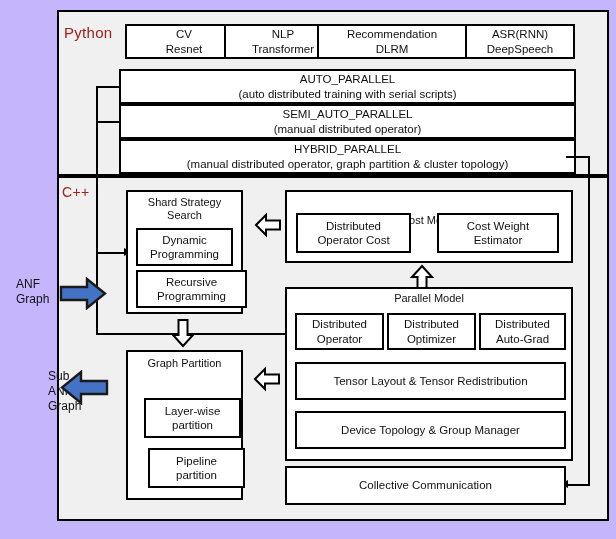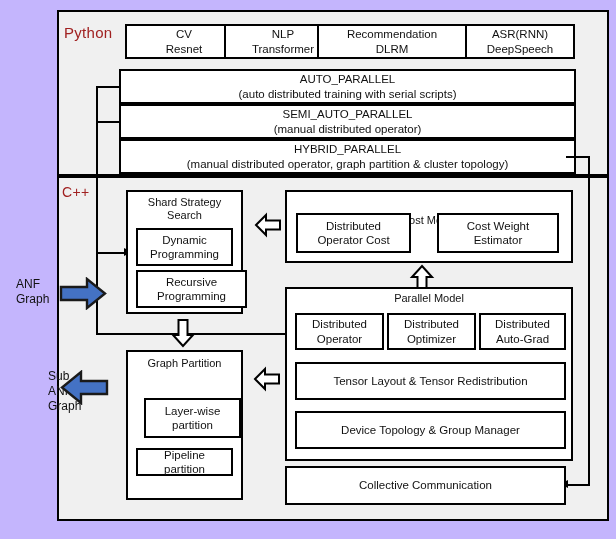--- a/index.html
+++ b/index.html
@@ -155,21 +155,21 @@
       <polygon points="2,13 12,3 12,8.5 26,8.5 26,17.5 12,17.5 12,23" fill="#fff" stroke="#000" stroke-width="2" stroke-linejoin="miter"></polygon>
     </svg>
   </div>
 
   <div class="grp" style="left:126px;top:350px;width:117px;height:150px;"></div>
   <div class="grp-title" style="left:126px;top:357px;width:117px;">Graph Partition</div>
   <div class="box" style="left:144px;top:398px;width:97px;height:40px;">
     <div><span>Layer-wise</span><br>
     <span>partition</span></div>
   </div>
-  <div class="box" style="left:136px;top:448px;width:97px;height:28px;">
+  <div class="box" style="left:148px;top:448px;width:97px;height:40px;">
     <div><span>Pipeline</span><br>
     <span>partition</span></div>
   </div>
 
   <div class="box" style="left:285px;top:466px;width:281px;height:39px;">Collective Communication</div>
 
   <div class="side-label" style="left:16px;top:277px;">
     <span>ANF</span><br>
     <span>Graph</span>
   </div>

